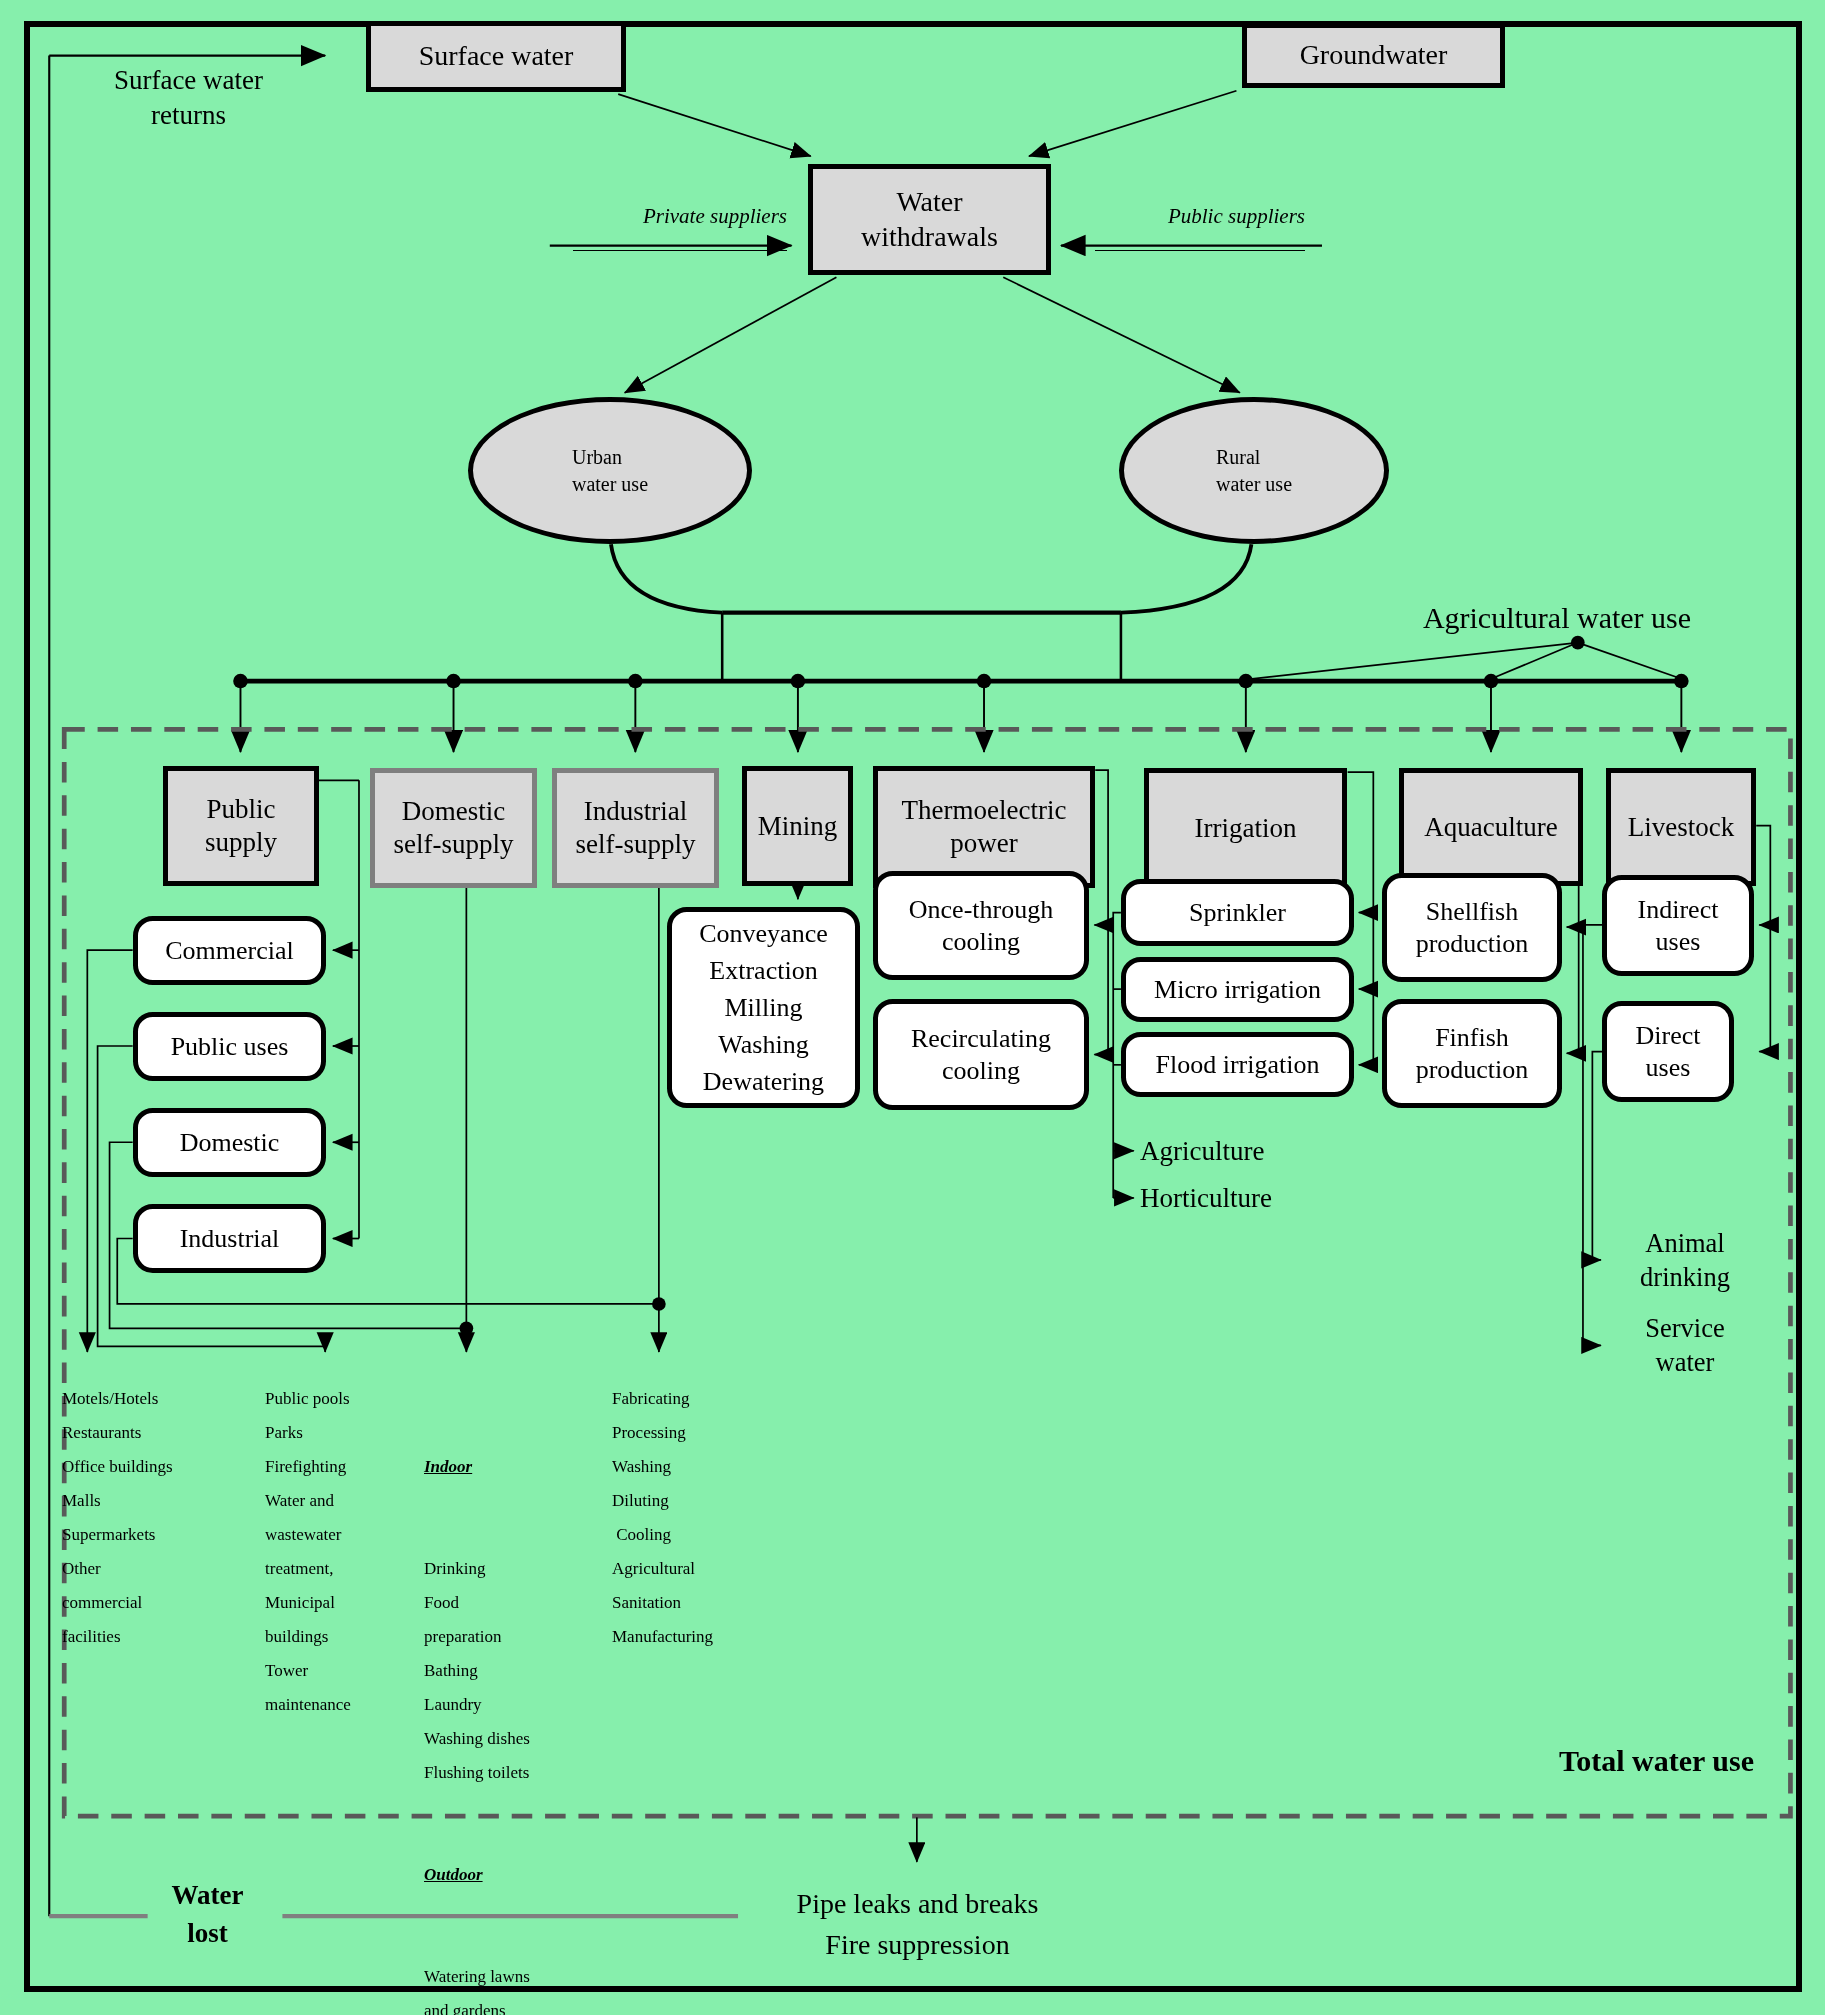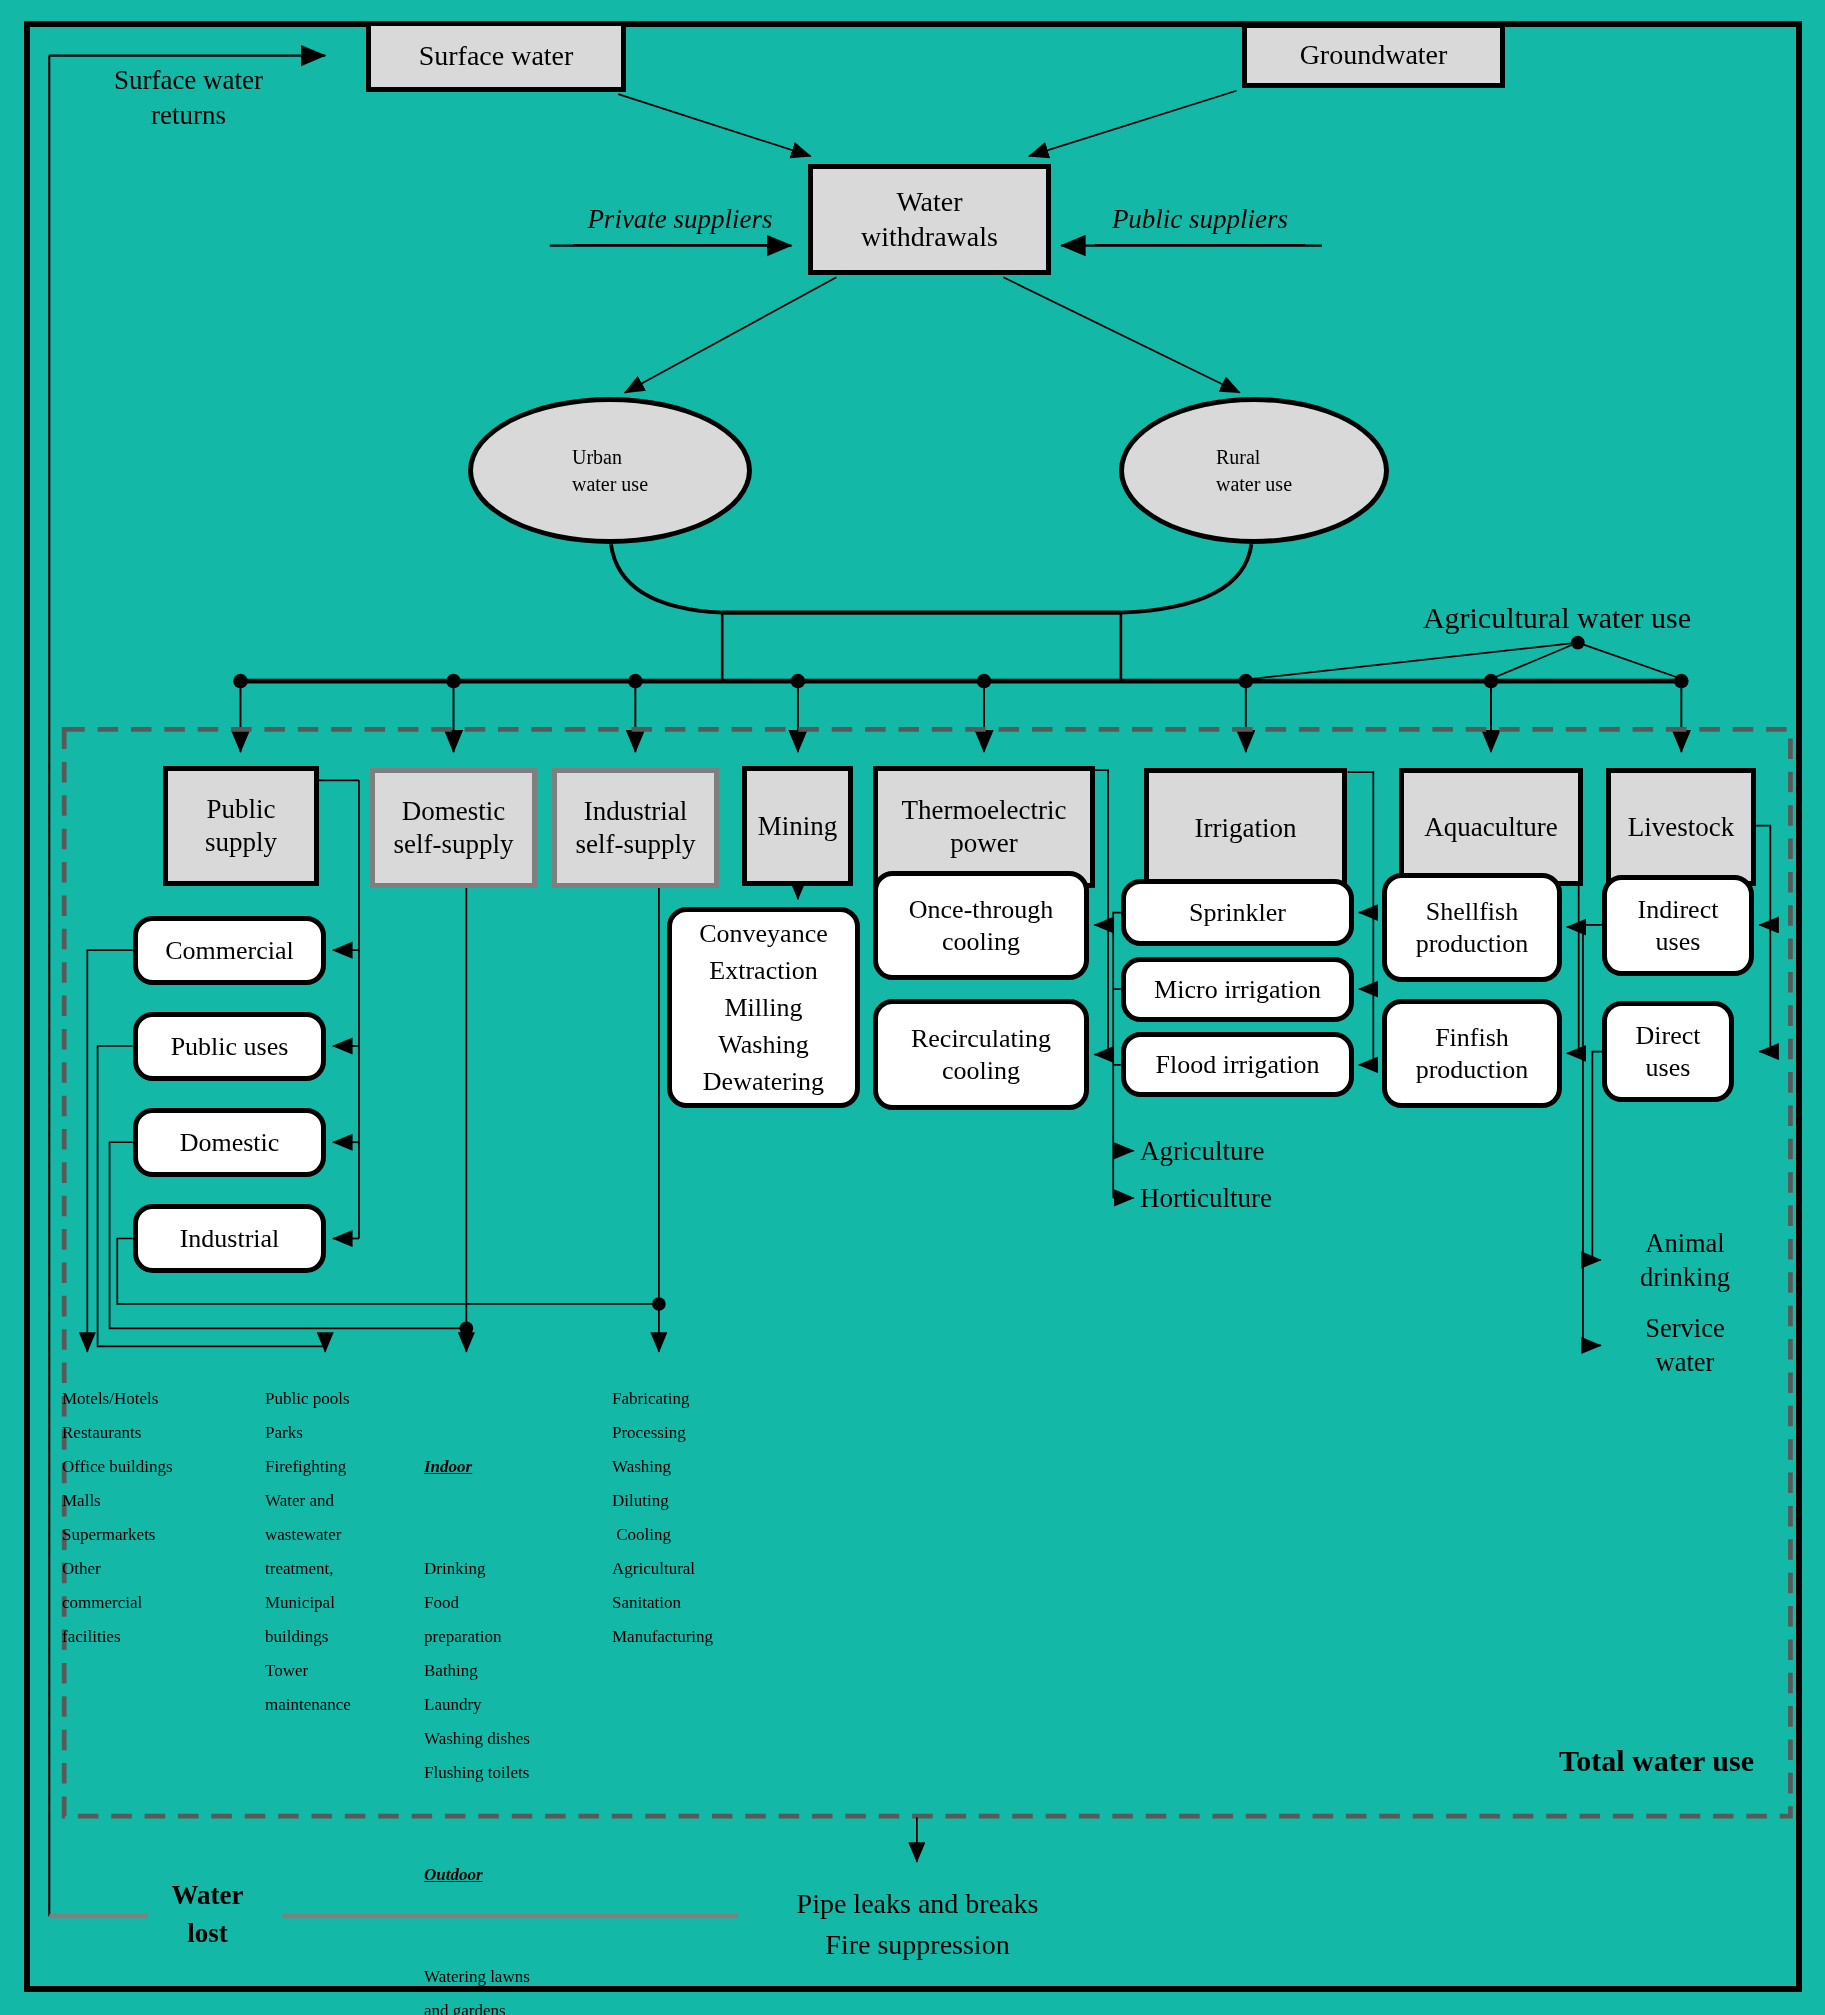--- a/index.html
+++ b/index.html
@@ -1,31 +1,31 @@
 <!DOCTYPE html>
 <html style="font-size:6.8px"><head>
 <meta charset="utf-8">
 <style>
   html,body{margin:0;padding:0;background:#fff;}
-  #canvas{position:relative;width:1826px;height:2015px;background:#14b8a6;
+  #canvas{position:relative;width:1826px;height:2015px;background:#86efac;
           font-family:"Liberation Serif","DejaVu Serif",serif;color:#000;}
   .abs{position:absolute;}
   #wires{position:absolute;left:0;top:0;width:1826px;height:2015px;}
   .frame{border:6.8px solid #000;}
   .box{background:#d9d9d9;border:5.1px solid #000;display:flex;align-items:center;justify-content:center;
        text-align:center;white-space:pre-line;font-size:27px;line-height:1.22;box-sizing:border-box;}
   .box.grayb{border-color:#7f7f7f;}
   .ellipse{background:#d9d9d9;border:5.6px solid #000;border-radius:50%;display:flex;align-items:center;
        justify-content:center;text-align:left;white-space:pre-line;font-size:20px;line-height:1.35;box-sizing:border-box;}
   .rbox{background:#fff;border:5.1px solid #000;border-radius:19.7px;display:flex;align-items:center;
        justify-content:center;text-align:center;white-space:pre-line;font-size:26px;line-height:1.22;box-sizing:border-box;}
   .txt{font-size:27px;line-height:1.3;text-align:center;white-space:pre-line;}
   .txt.left{text-align:left;}
   .txt.b{font-weight:bold;}
-  .sup{font-style:italic;font-size:27px;text-align:center;border-bottom:1.7px solid #000;padding-bottom:9px;}
+  .sup{font-style:italic;font-size:21px;text-align:right;border-bottom:1.7px solid #000;padding-bottom:21px;}
   .vlist{font-size:17px;line-height:34px;text-align:left;white-space:pre;}
   .vlist div{white-space:pre;}
   .hdr{font-weight:bold;font-style:italic;text-decoration:underline;}
   .stack{display:flex;flex-direction:column;align-items:center;justify-content:center;
          text-align:center;font-size:26px;line-height:37px;}
 </style>
 </head>
 <body>
 
 <div id="canvas">

